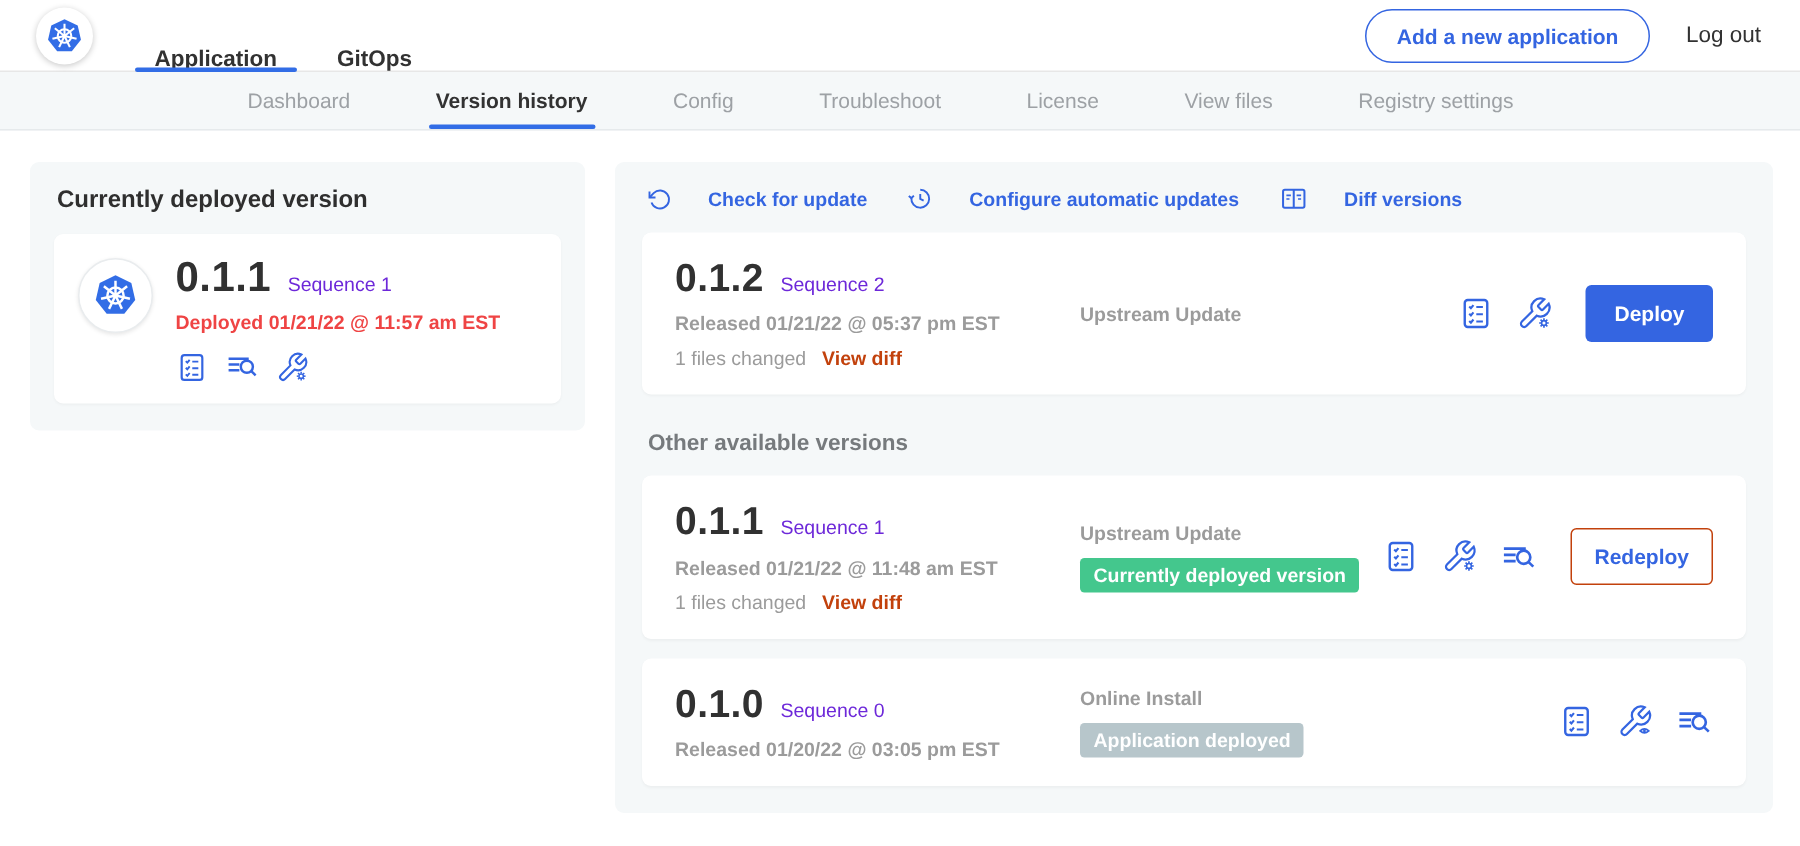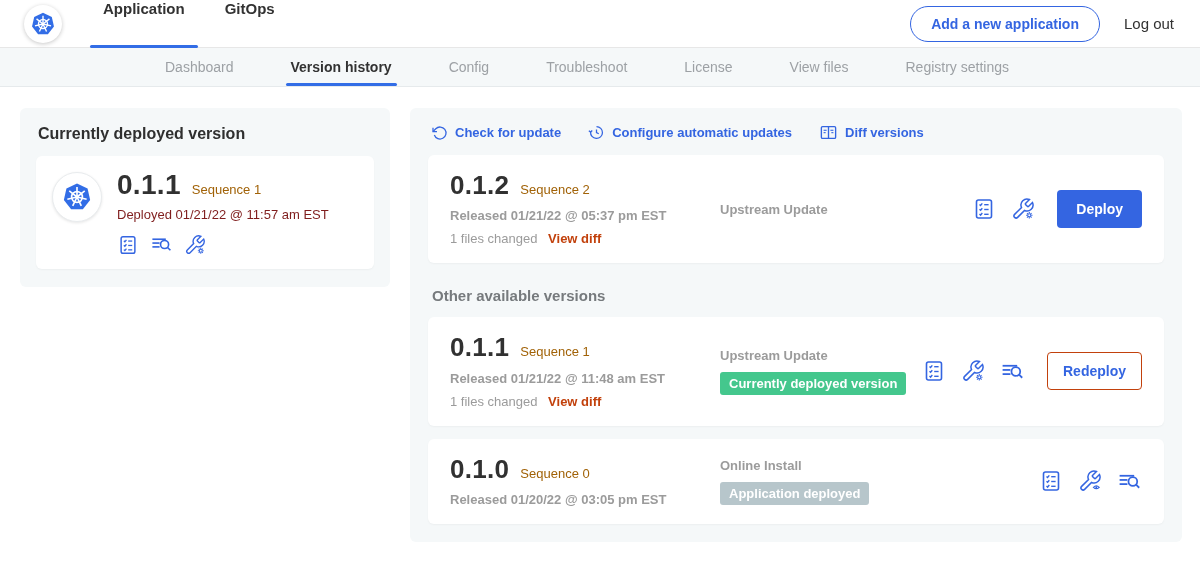--- a/index.html
+++ b/index.html
@@ -11,21 +11,21 @@
     -webkit-font-smoothing:antialiased;
   }
   svg { display:block; }
 
   
   .topbar { height:48px; display:flex; align-items:center; padding:0 26px 0 24px;
             border-bottom:1px solid #e7e7e7; background:#fff; }
   .logo-circle { width:38px; height:38px; border-radius:50%; background:#fff;
                  box-shadow:0 1px 4px rgba(0,0,0,.22); display:flex; align-items:center; justify-content:center; }
   .app-tabs { display:flex; height:48px; margin-left:28px; gap:14px; }
-  .app-tab { position:relative; display:flex; align-items:flex-start; padding:0 13px;
+  .app-tab { position:relative; display:flex; align-items:flex-end; padding:0 13px;
              font-size:15px; font-weight:700; color:#323232; cursor:pointer; }
   .app-tab.inactive { font-weight:600; }
   .app-tab.active::after { content:""; position:absolute; left:0; right:0; bottom:0;
                            height:3px; background:#326de6; border-radius:2px; }
   .topbar-right { margin-left:auto; display:flex; align-items:center; gap:24px; }
   .pill-btn { border:1px solid #3465e1; background:#fff; color:#3465e1; cursor:pointer;
               font-family:inherit; font-size:14px; font-weight:700; padding:9px 20px; border-radius:22px; }
   .logout { font-size:15px; color:#323232; cursor:pointer; }
 
   
@@ -43,31 +43,31 @@
   
   .deployed-panel { width:370px; background:#f5f8f9; border-radius:6px; padding:15px 16px 18px; }
   .deployed-title { font-size:16px; font-weight:700; color:#2f2f2f; margin:2px 0 13px 2px; }
   .deployed-card { background:#fff; border-radius:6px; padding:14px 16px 13px;
                    display:flex; gap:15px; box-shadow:0 1px 2px rgba(0,0,0,.04); }
   .app-icon-circle { width:50px; height:50px; border-radius:50%; flex:none; background:#fff;
                      border:1px solid #e9ecee; box-shadow:0 1px 3px rgba(0,0,0,.10);
                      display:flex; align-items:center; justify-content:center; margin-top:2px; }
   .version-row { display:flex; align-items:baseline; gap:11px; }
   .version-num { font-size:28px; font-weight:800; color:#313131; letter-spacing:.3px; line-height:1.05; }
-  .sequence { font-size:13px; color:#a16207; }
-  .deployed-date { font-size:13px; font-weight:400; color:#7f1d1d; margin-top:8px;text-align:right; }
+  .sequence { font-size:13px; color:#6d28d9; }
+  .deployed-date { font-size:13px; font-weight:700; color:#ef4444; margin-top:8px;text-align:right; }
   .icon-row { display:flex; align-items:center; gap:11px; margin-top:11px; color:#3465e1; }
   .tool-icon { cursor:pointer; color:#3465e1; }
 
   
   .versions-panel { flex:1; background:#f5f8f9; border-radius:6px; padding:13px 18px 18px; min-height:422px; }
   .panel-head { display:flex; align-items:center; justify-content:space-between; padding:2px 2px 0 4px; }
   .section-title { font-size:15px; font-weight:700; color:#767a7d; margin:0; }
   .panel-actions { display:flex; align-items:center; gap:27px; }
-  .action-link { display:flex; align-items:center; gap:7px; color:#3465e1;
+  .action-link { display:flex; align-items:center; gap:24px; color:#3465e1;
                  font-size:13px; font-weight:700; cursor:pointer; }
 
   .version-card { background:#fff; border-radius:6px; margin-top:13px; padding:17px 22px;
                   display:flex; align-items:center; box-shadow:0 1px 2px rgba(0,0,0,.04); }
   .vc-left { width:248px; flex:none; }
   .vc-left .version-num { font-size:26px; }
   .released { font-size:13px; font-weight:700; color:#9b9b9b; margin-top:9px; }
   .files-row { font-size:13px; color:#9b9b9b; margin-top:8px; }
   .view-diff { color:#c2410c; font-weight:700; margin-left:7px; cursor:pointer; }
   .vc-mid { flex:1; padding-left:22px; }

